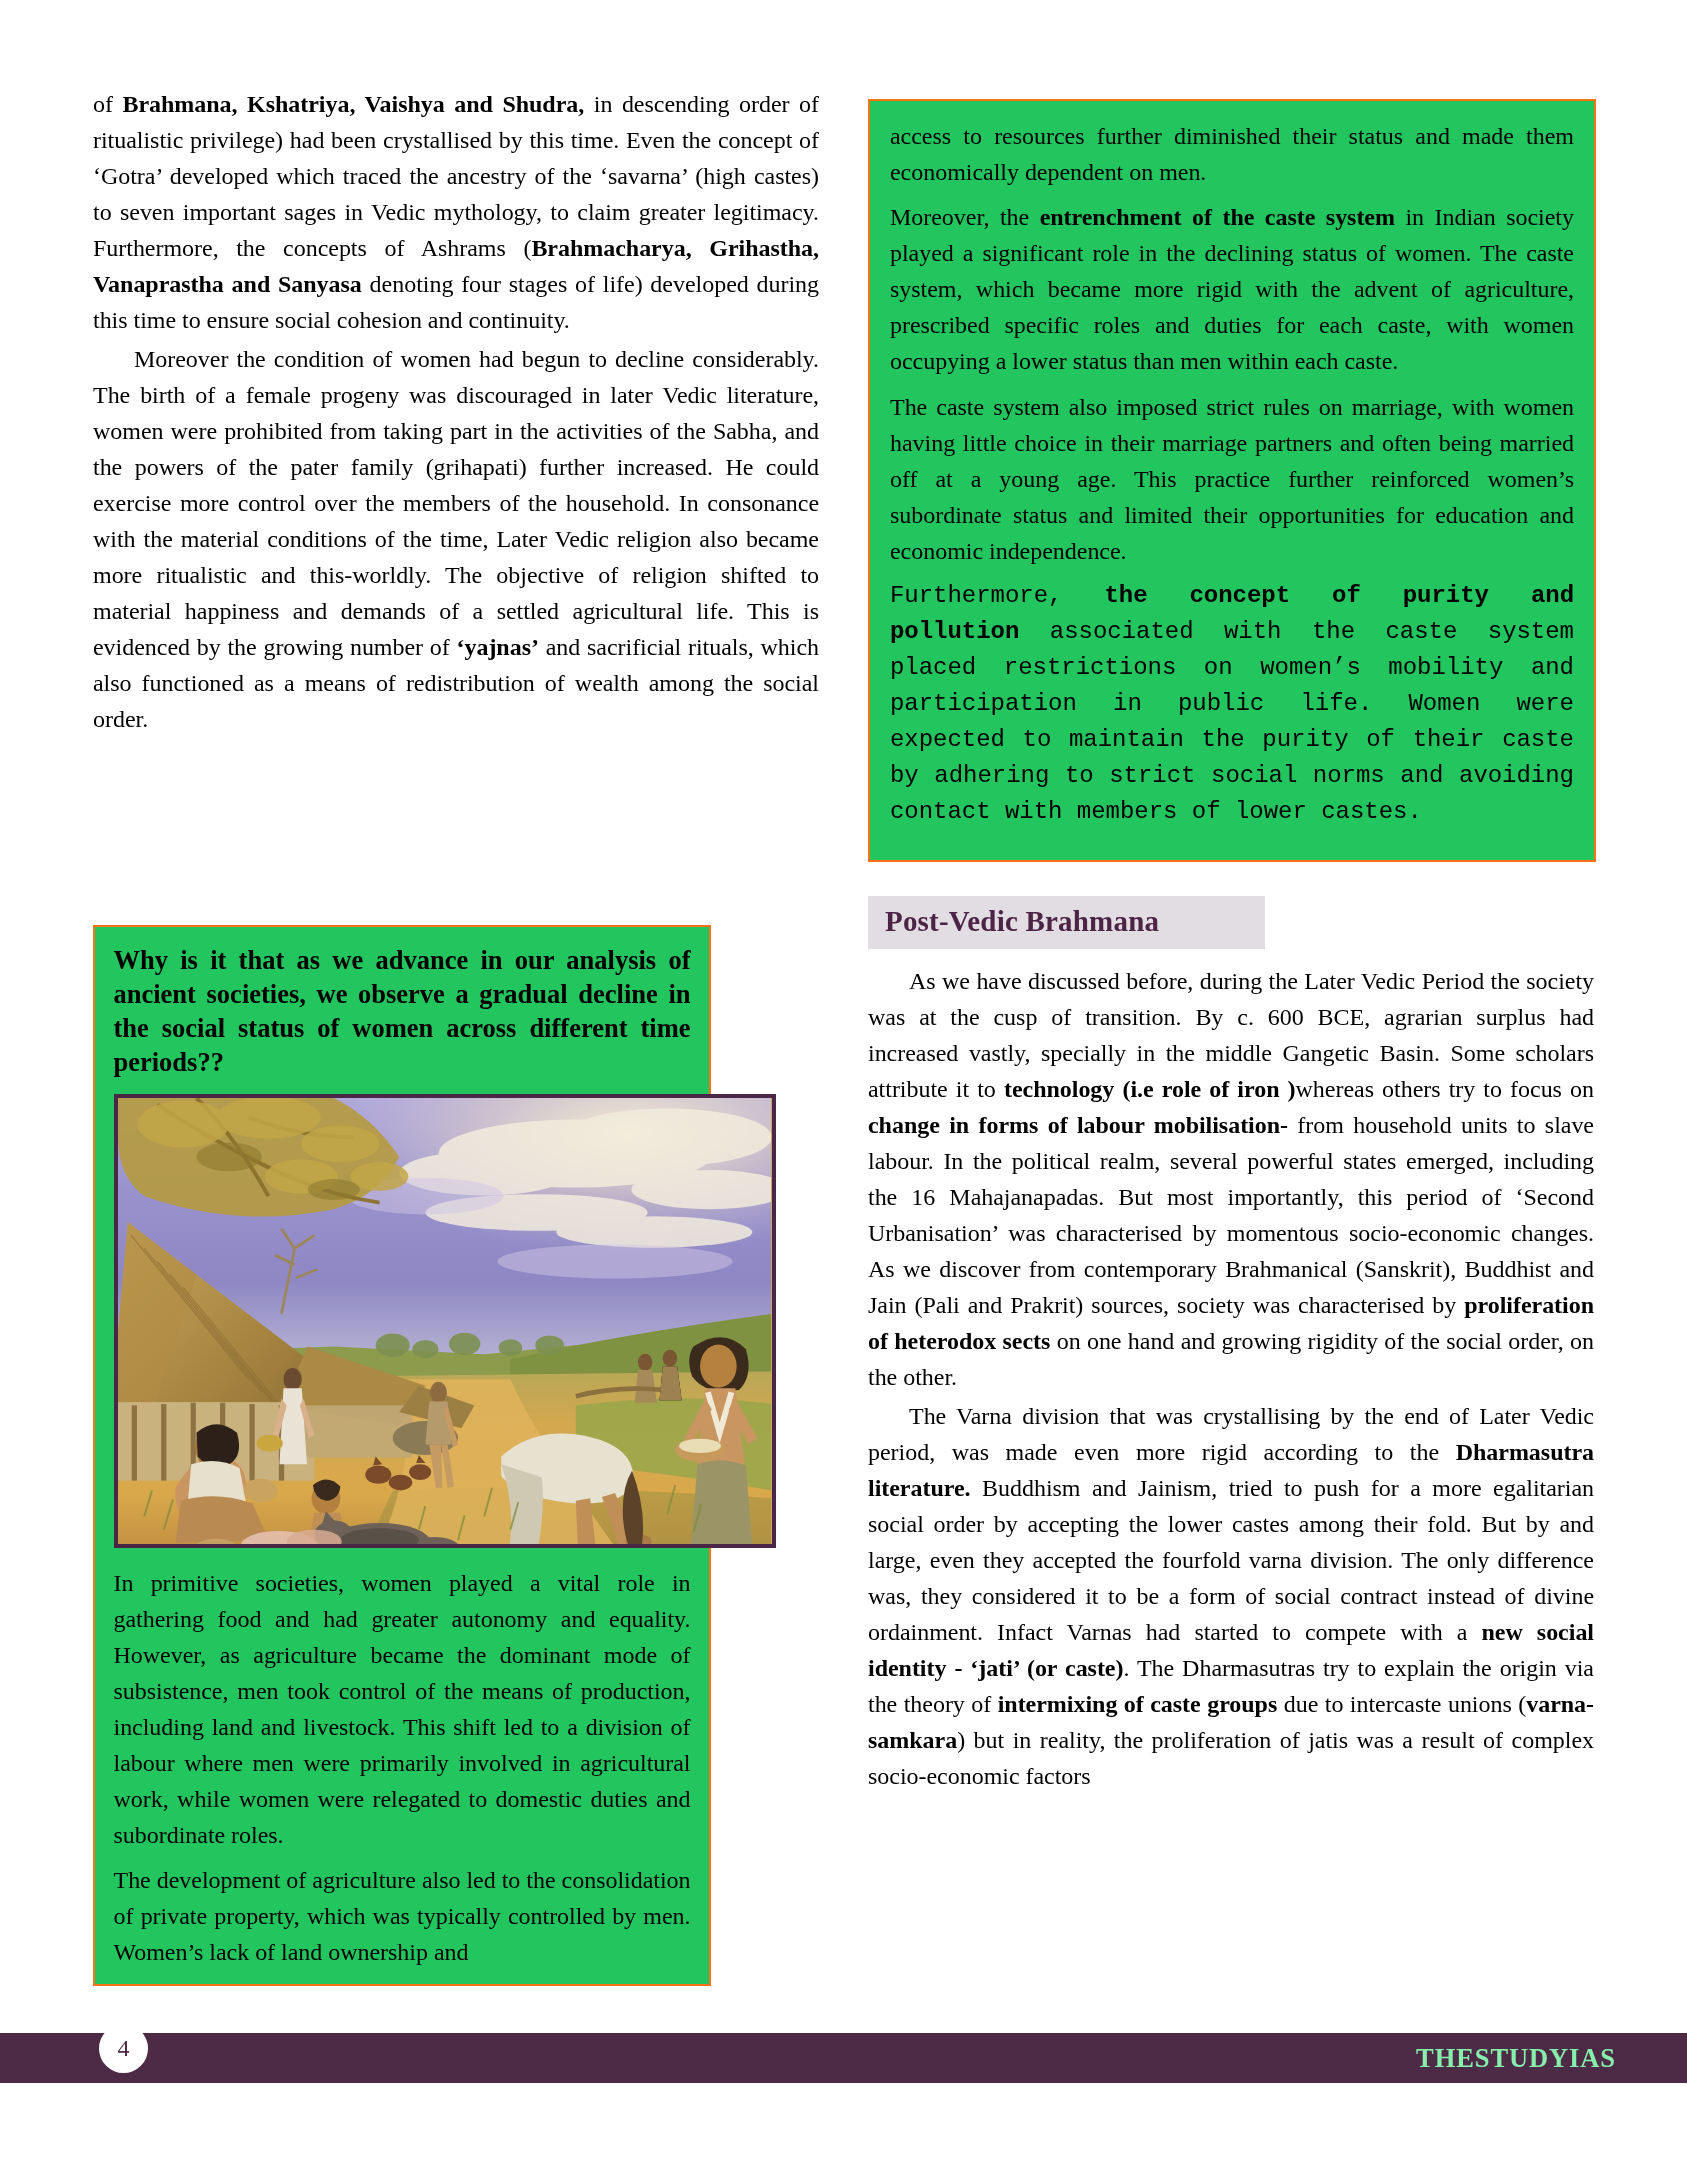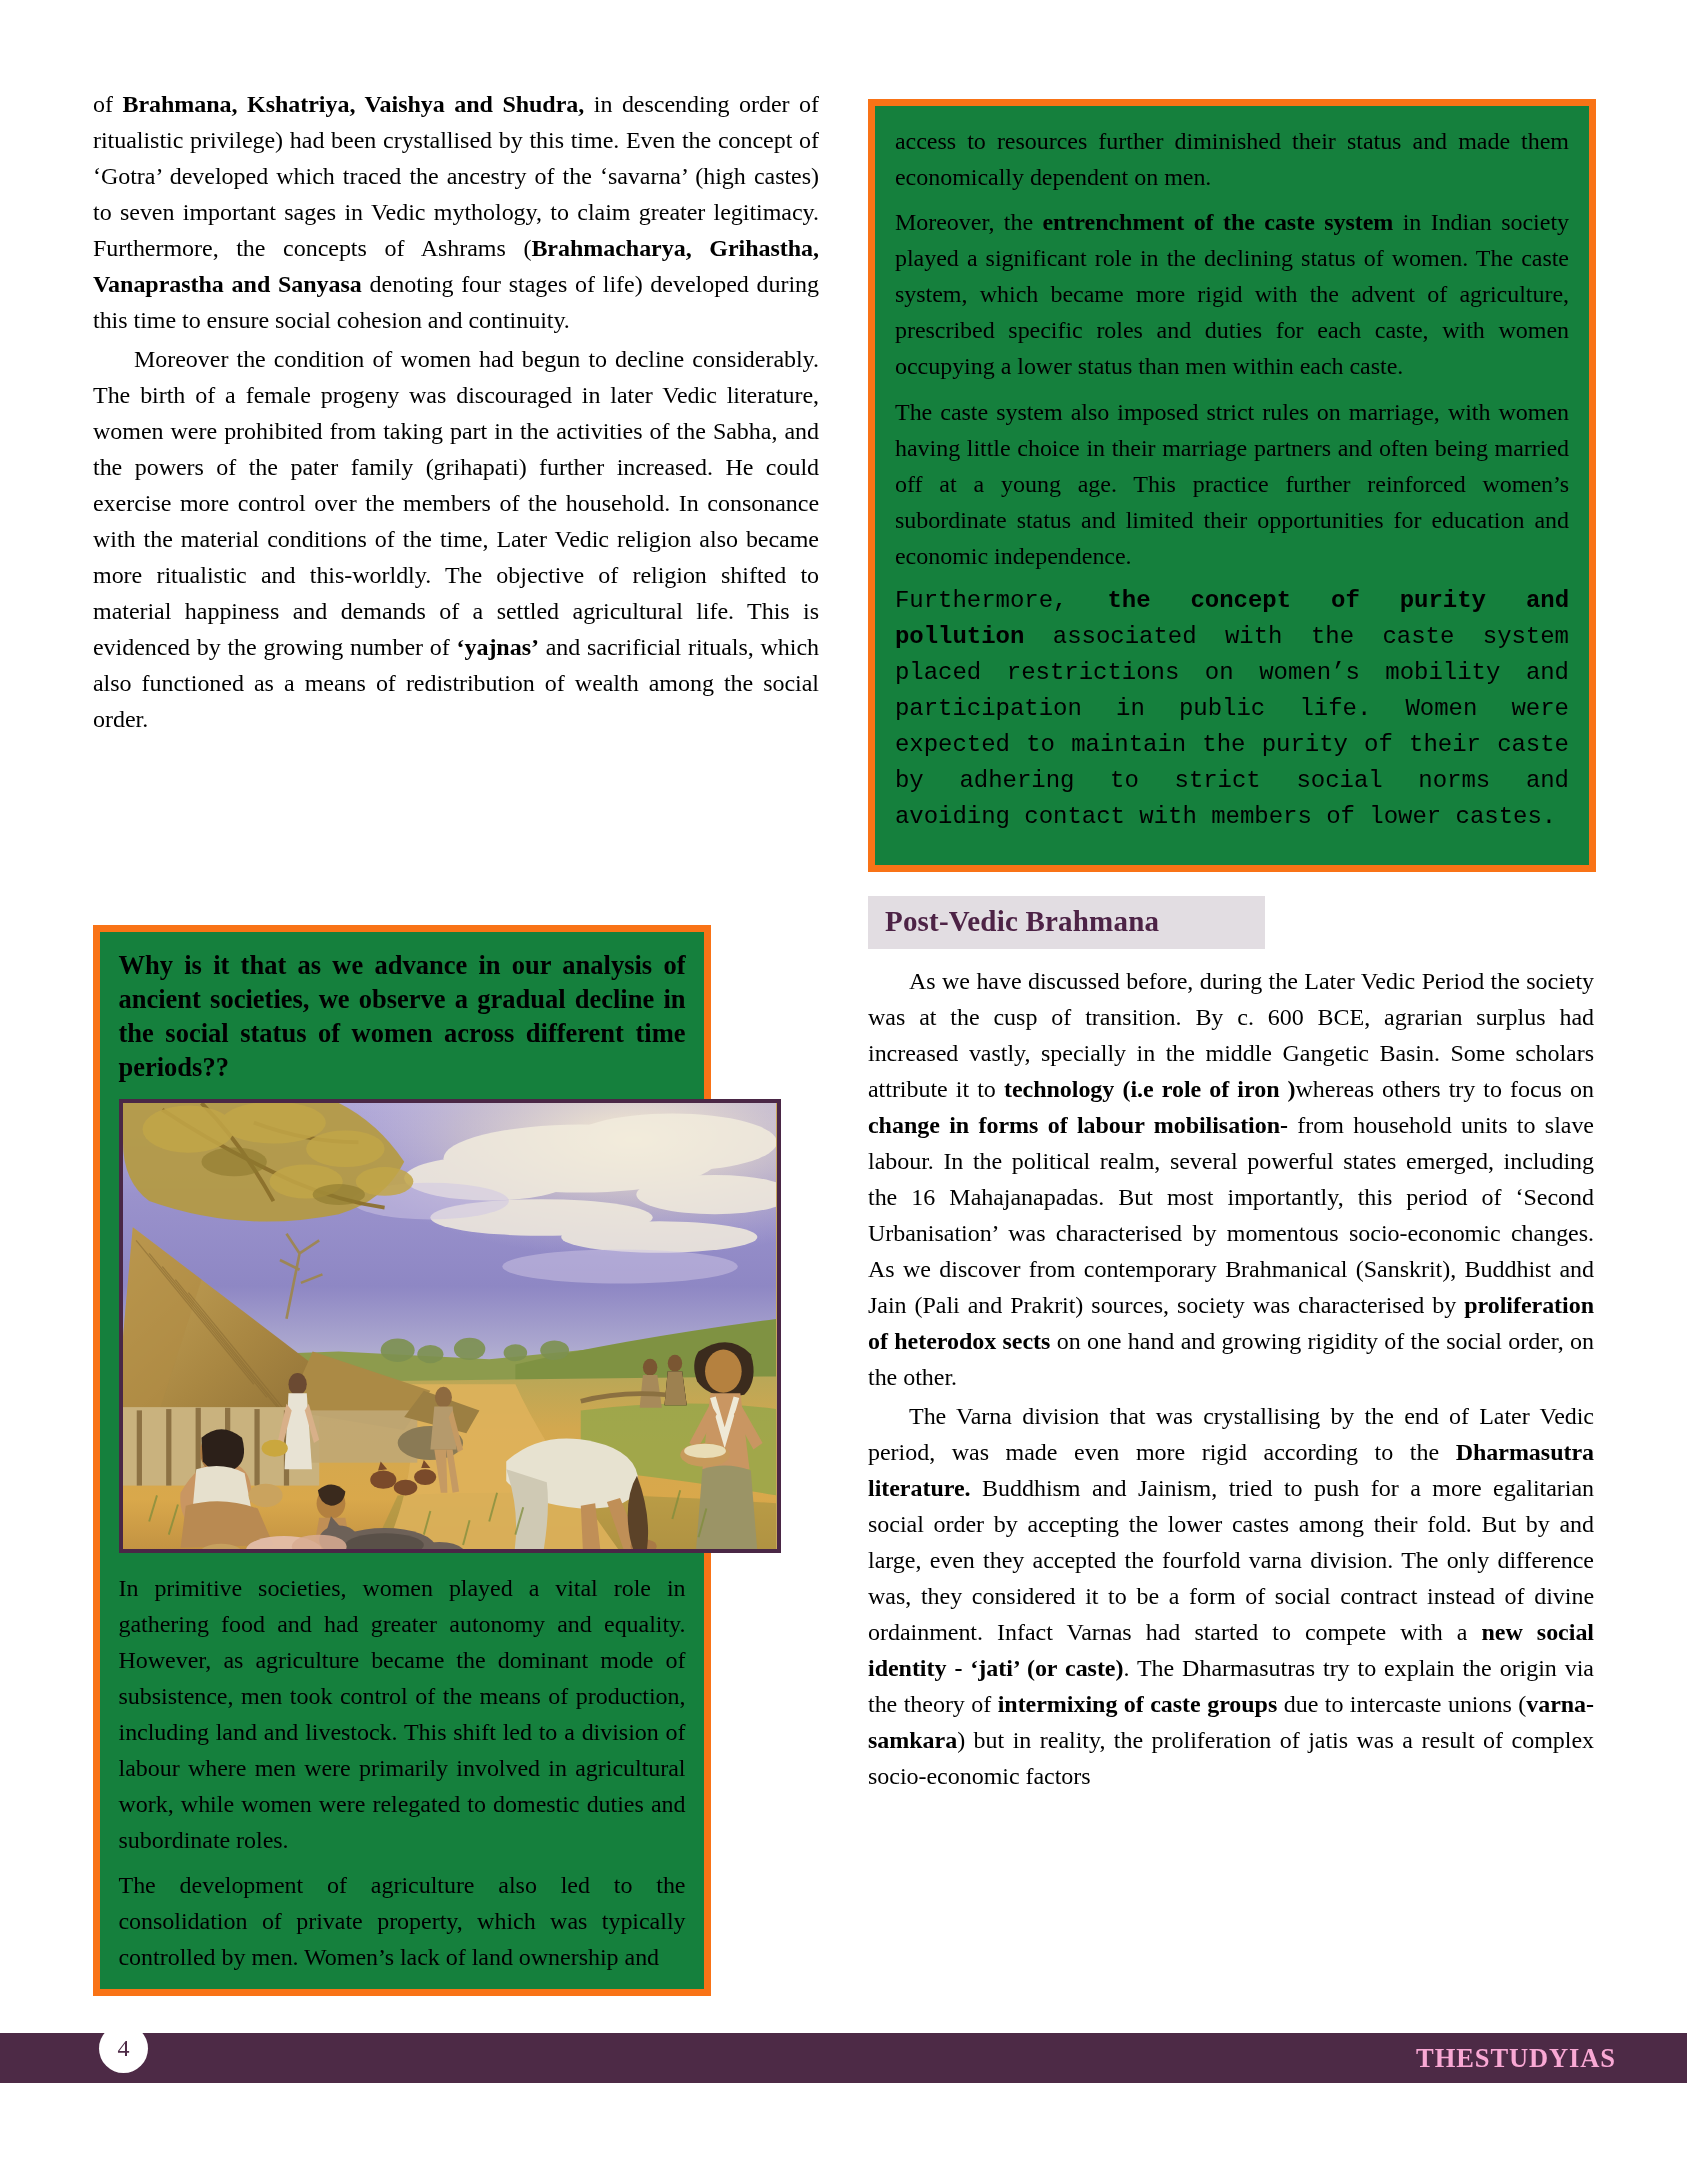--- a/index.html
+++ b/index.html
@@ -40,22 +40,22 @@
     text-align: justify;
     text-justify: inter-word;
     hyphens: none;
     letter-spacing: -0.03px;
   }
   p.body.indent { text-indent: 41px; }
   p.body b, p.body strong { font-weight: bold; }
 
   
   .shade-box {
-    background: #15803d;
-    border: 7px solid #f97316;
+    background: #22c55e;
+    border: 2px solid #f97316;
     box-sizing: border-box;
   }
   #right-box {
     position: absolute;
     left: 868px;
     top: 99px;
     width: 728px;
     padding: 17px 20px 14.6px 20px;
   }
   #right-box p.body { margin-bottom: 9.3px; }
@@ -116,21 +116,21 @@
     top: 2033px;
     width: 1687px;
     height: 50px;
     background: #4d2a46;
   }
   #footer-brand {
     position: absolute;
     right: 71px;
     top: 50%;
     transform: translateY(-50%);
-    color: #f9a8d4;
+    color: #86efac;
     font-size: 26.5px;
     font-weight: bold;
     letter-spacing: 0.9px;
     font-family: "Liberation Serif", "DejaVu Serif", serif;
   }
   #page-badge {
     position: absolute;
     left: 99px;
     top: 2024px;
     width: 49px;

